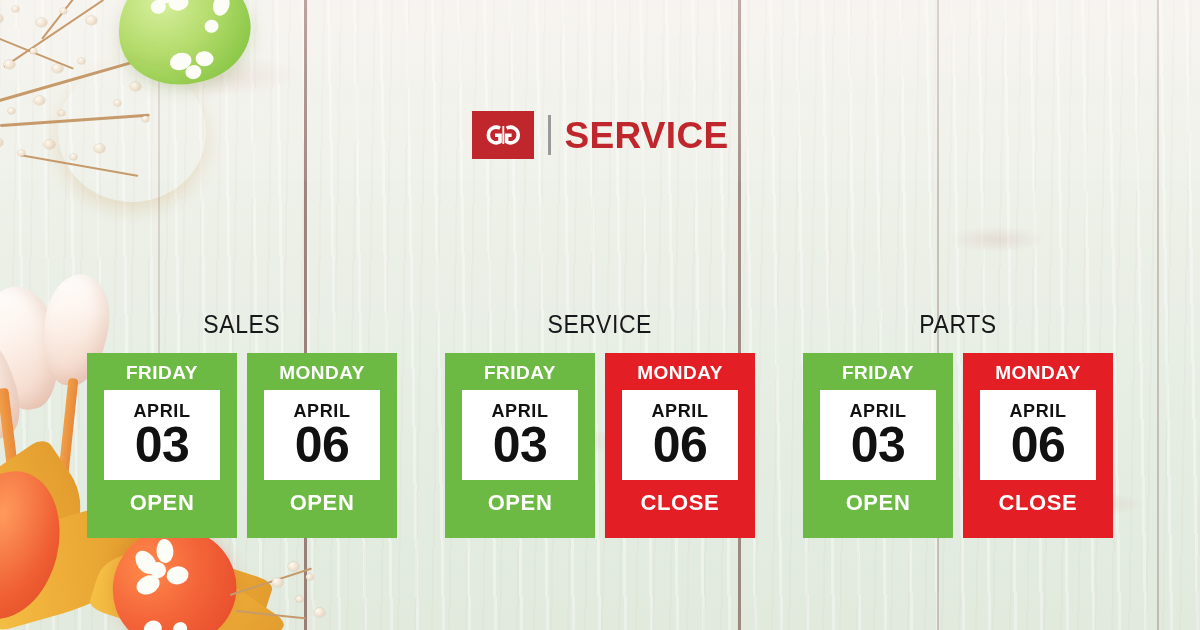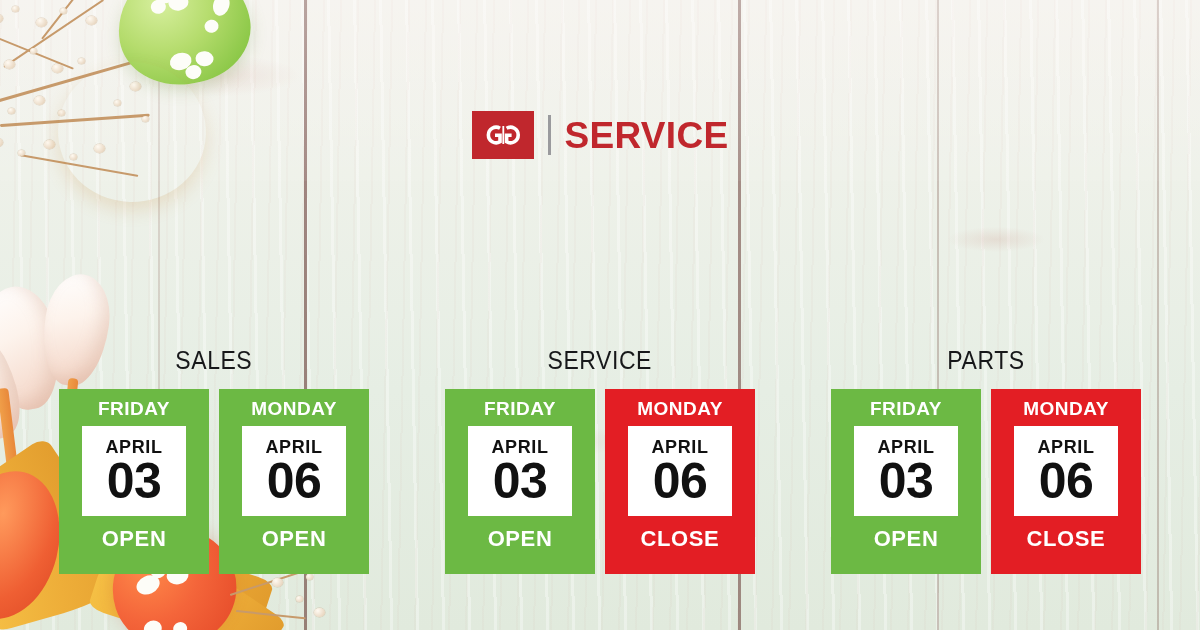--- a/index.html
+++ b/index.html
@@ -132,21 +132,21 @@
   }
   .band-l2 {
     font-size:46px; font-weight:400; color:#111111;
     letter-spacing:.6px; line-height:1.02; white-space:nowrap;
     transform:scaleX(.86); margin-top:1px;
   }
 
   
   .groups {
     position:absolute; left:0; right:0; top:312px; height:240px;
-    display:flex; justify-content:center; gap:76px;margin-top:36px;
+    display:flex; justify-content:center; gap:48px;
   }
   .group { width:310px; display:flex; flex-direction:column; align-items:center; }
   .group-title {
     font-size:25px; font-weight:400; color:#17181a;
     letter-spacing:.6px; line-height:1; margin-bottom:16px;
     transform:scaleX(.92); white-space:nowrap;
   }
   .cards { display:flex; gap:10px; }
 
   .card {
@@ -155,21 +155,21 @@
     padding-top:10px;
   }
   .card.open  { background:#6cb944; }
   .card.close { background:#e31e24; }
 
   .card-day {
     font-size:19px; font-weight:bold; color:#ffffff;
     letter-spacing:.5px; line-height:1; margin-bottom:8px;text-align:right;
   }
   .date-box {
-    width:104px; height:90px; background:#ffffff;
+    width:116px; height:90px; background:#ffffff;
     display:flex; flex-direction:column; align-items:center; justify-content:center;
   }
   .date-month {
     font-size:18px; font-weight:bold; color:#111111;
     letter-spacing:.6px; line-height:1;
   }
   .date-day {
     font-size:50px; font-weight:bold; color:#111111;
     letter-spacing:-.5px; line-height:.96; margin-top:1px;
   }

